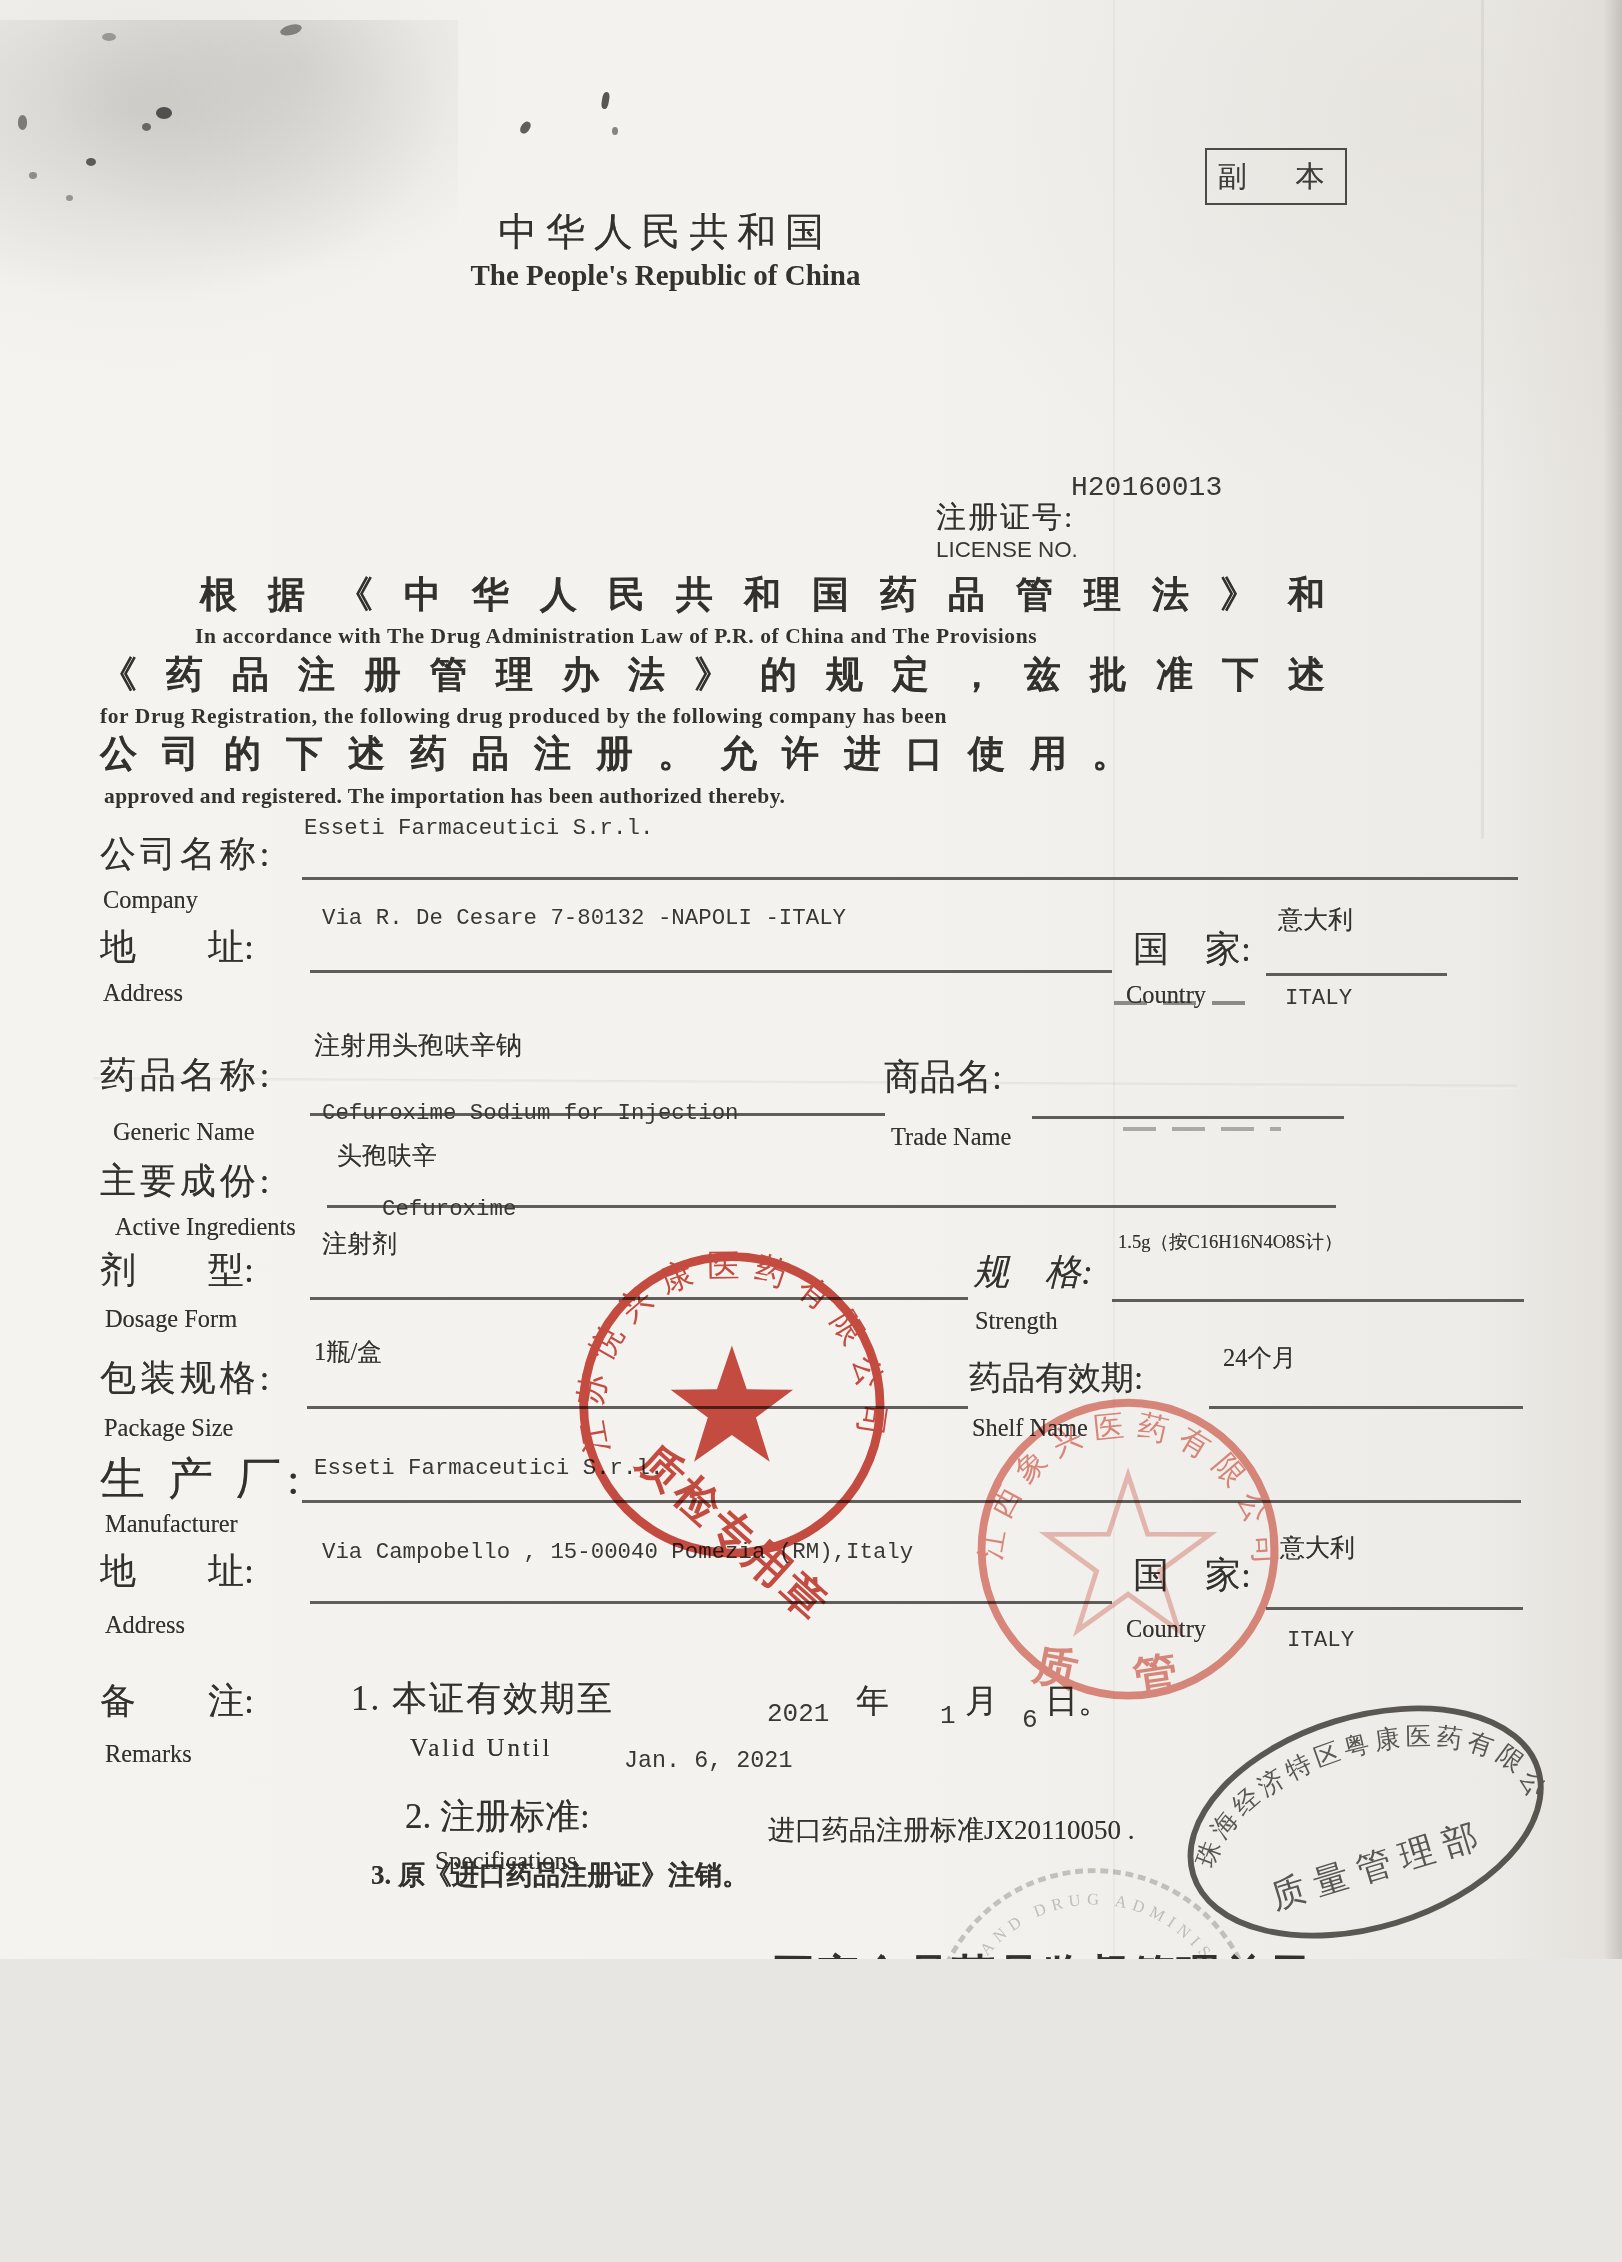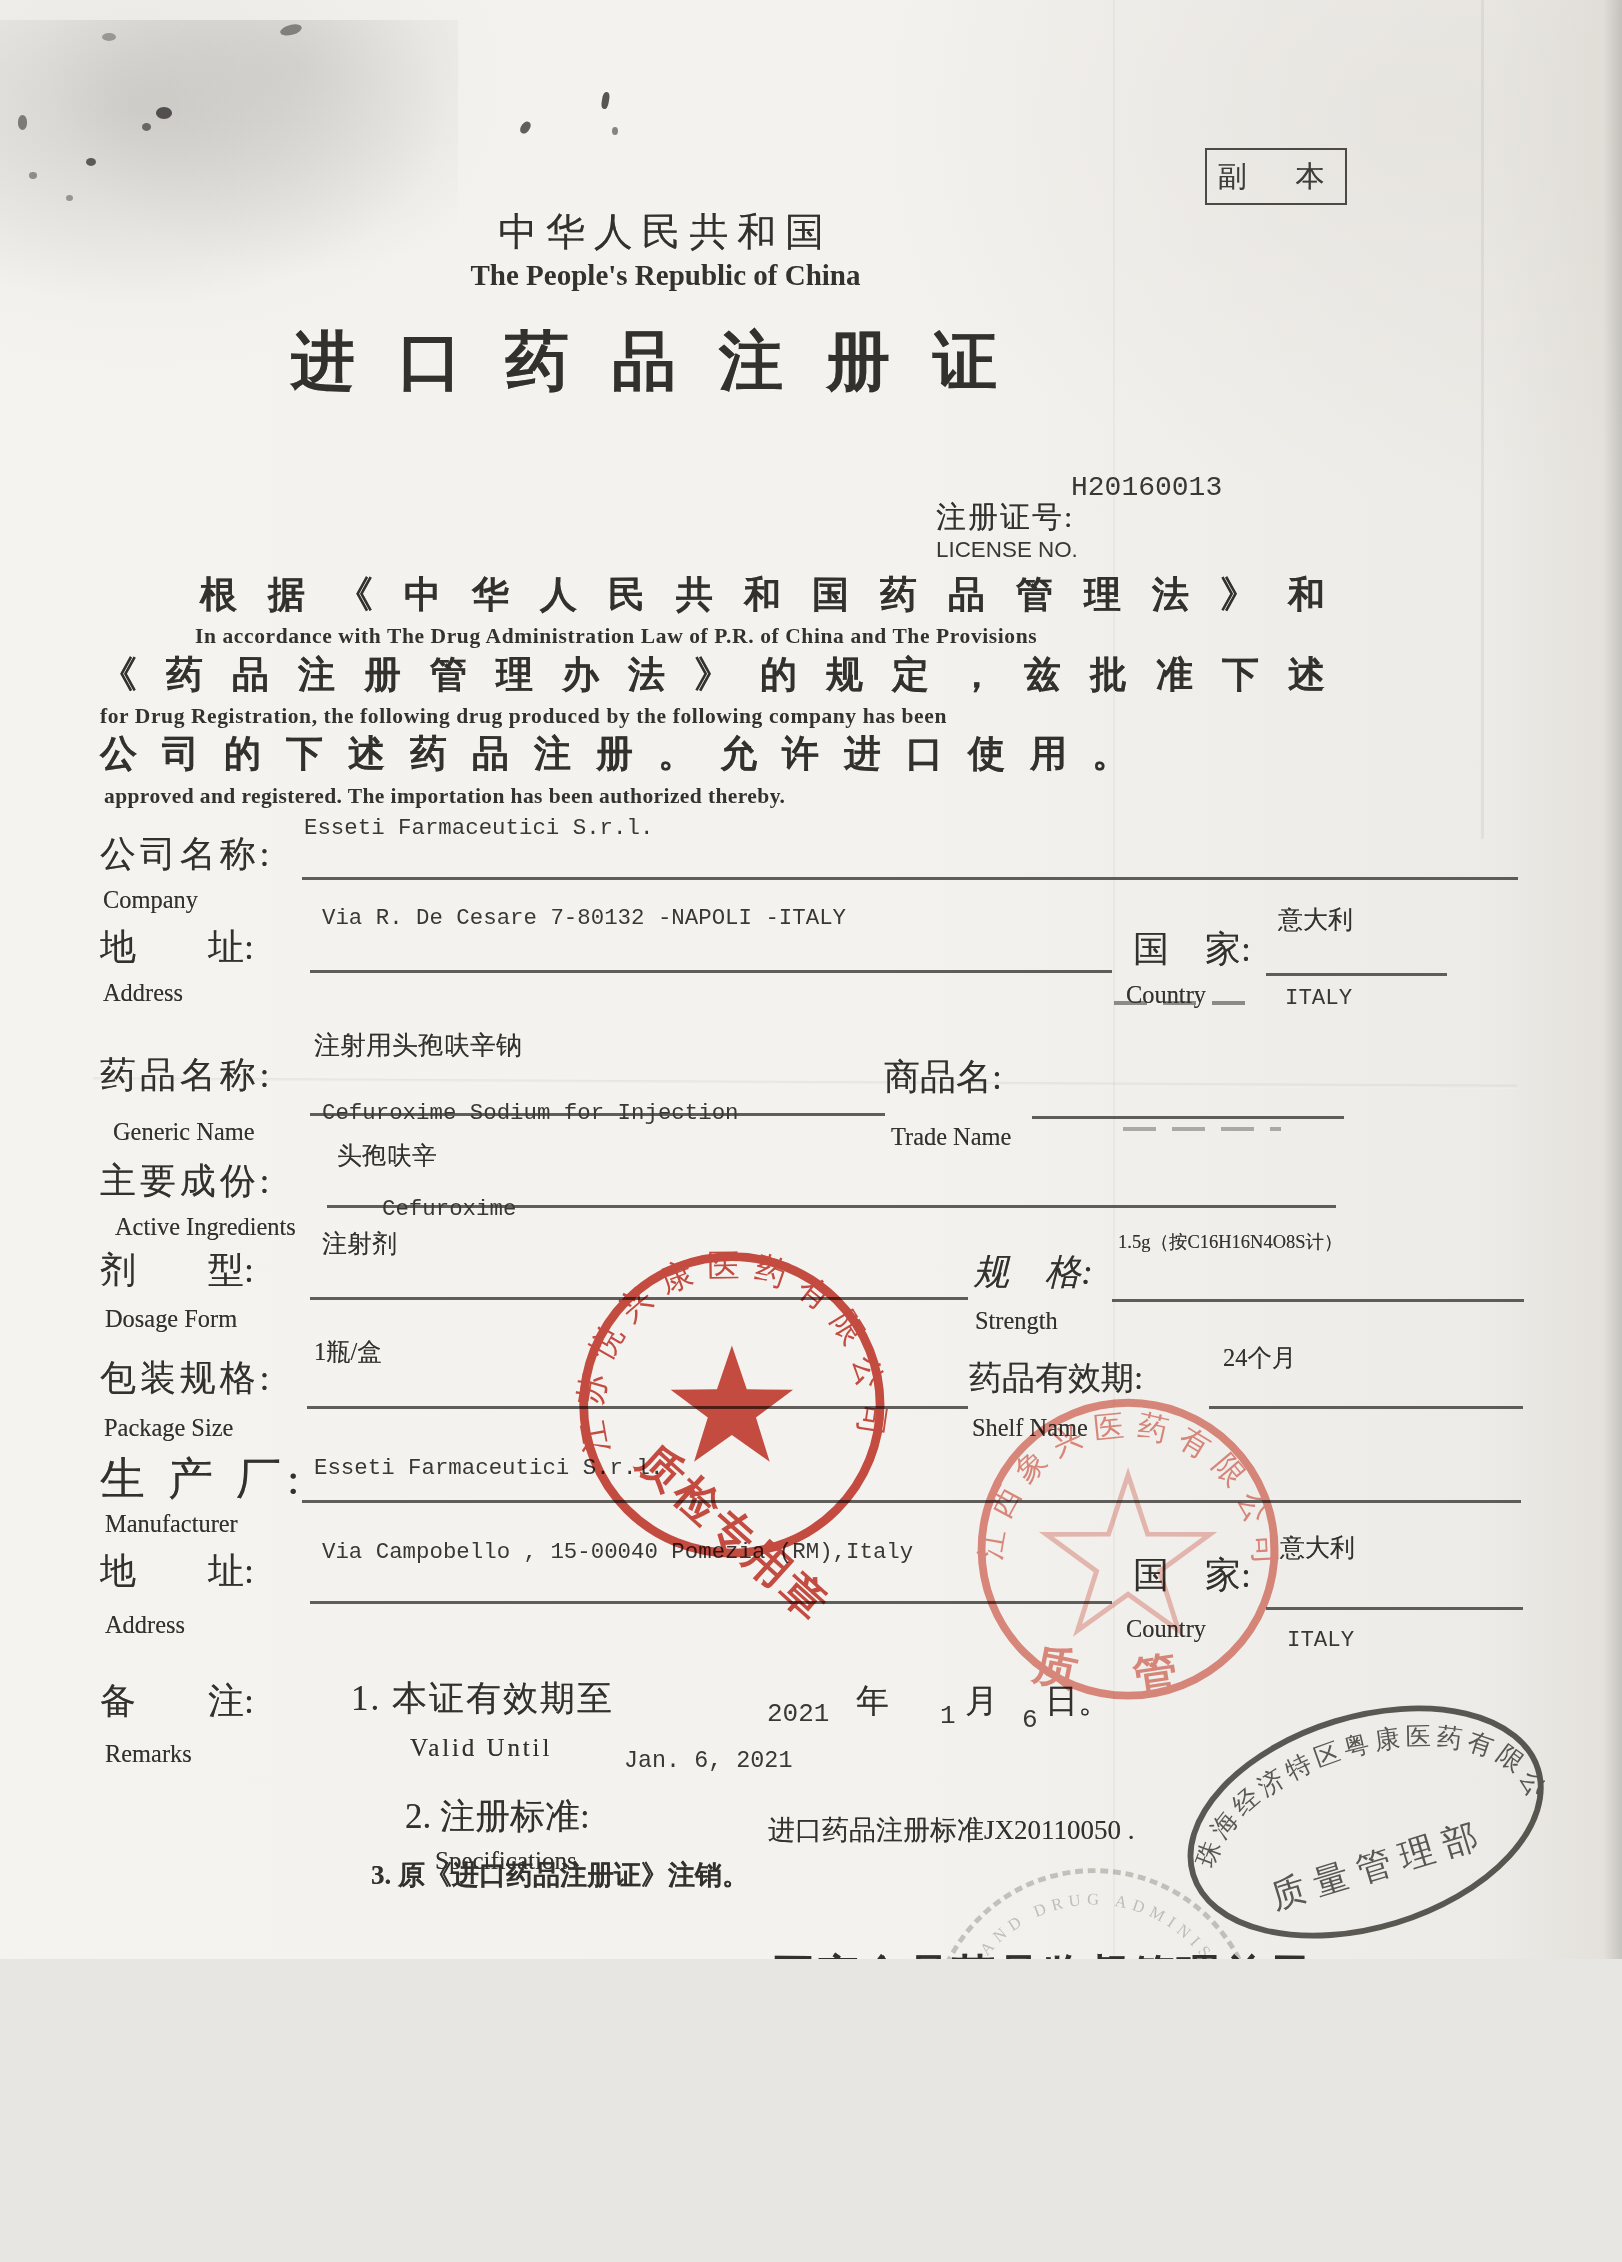--- a/index.html
+++ b/index.html
@@ -52,21 +52,20 @@
   <div class="abs" style="left:0;top:2241px;width:1623px;height:21.5px;background:rgba(0,0,0,.05);"></div>
   <div class="dashes" style="left:1114px;top:1001px;width:146px;"></div>
   <div class="dashes" style="left:1123px;top:1127px;width:158px;opacity:.45;"></div>
 
   <div class="copybox cn">
     <span>副　本</span>
   </div>
 
   <div class="abs cn" style="left:373px;top:205px;width:585px;text-align:center;font-size:39px;letter-spacing:8.8px;">中华人民共和国</div>
   <div class="abs enb" style="left:373px;top:259px;width:585px;text-align:center;font-size:29px;">The People's Republic of China</div>
-  <div class="abs cn" style="left:176px;top:318px;width:936px;text-align:center;font-size:64px;font-weight:bold;letter-spacing:43px;text-indent:43px;">进口药品注册证</div>
   <div class="abs typed" style="left:1071px;top:472px;font-size:28px;">H20160013</div>
   <div class="abs cn" style="left:936px;top:497px;font-size:30px;letter-spacing:2px;">注册证号:</div>
   <div class="abs" style="left:936px;top:537px;font-size:22.4px;font-family:'Liberation Sans','DejaVu Sans',sans-serif;color:#3a3835;">LICENSE NO.</div>
 
   <div class="abs cn" style="left:200px;top:570px;font-size:37px;letter-spacing:31px;font-weight:600;">根据《中华人民共和国药品管理法》和</div>
   <div class="abs enb" style="left:195px;top:624px;font-size:21.5px;letter-spacing:0.6px;">In accordance with The Drug Administration Law of P.R. of China and The Provisions</div>
   <div class="abs cn" style="left:100px;top:650px;font-size:37px;letter-spacing:29px;font-weight:600;">《药品注册管理办法》的规定，兹批准下述</div>
   <div class="abs enb" style="left:100px;top:704px;font-size:21.5px;letter-spacing:0.6px;">for Drug Registration, the following drug produced by the following company has been</div>
   <div class="abs cn" style="left:100px;top:729px;font-size:37px;letter-spacing:25px;font-weight:600;">公司的下述药品注册。允许进口使用。</div>
   <div class="abs enb" style="left:104px;top:784px;font-size:21.5px;letter-spacing:0.4px;">approved and registered. The importation has been authorized thereby.</div>

